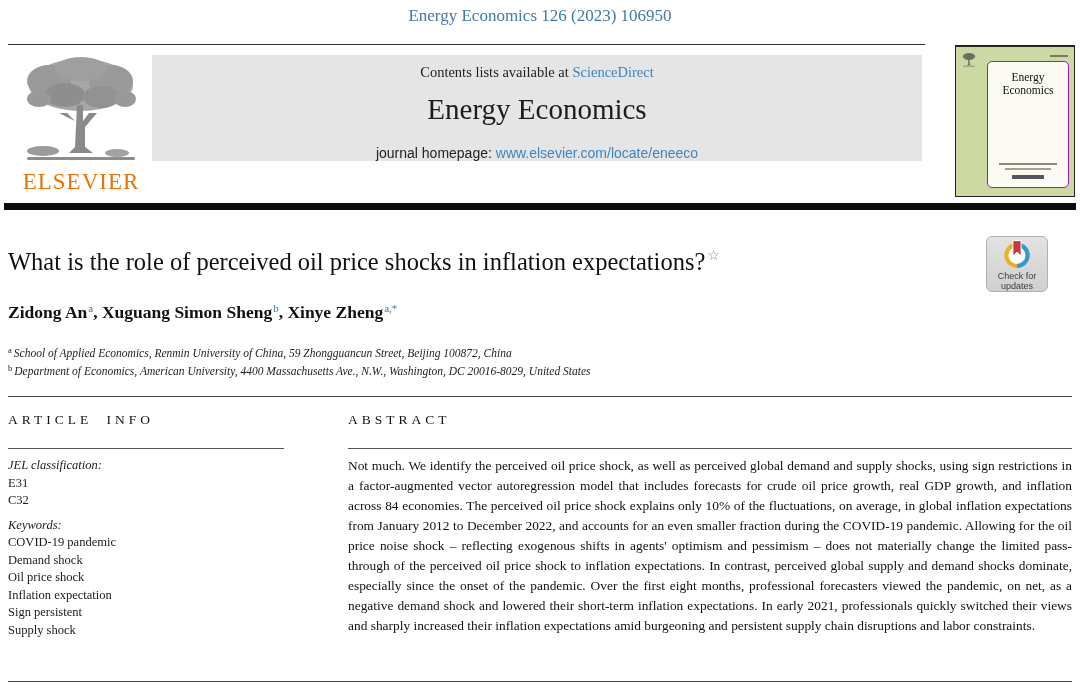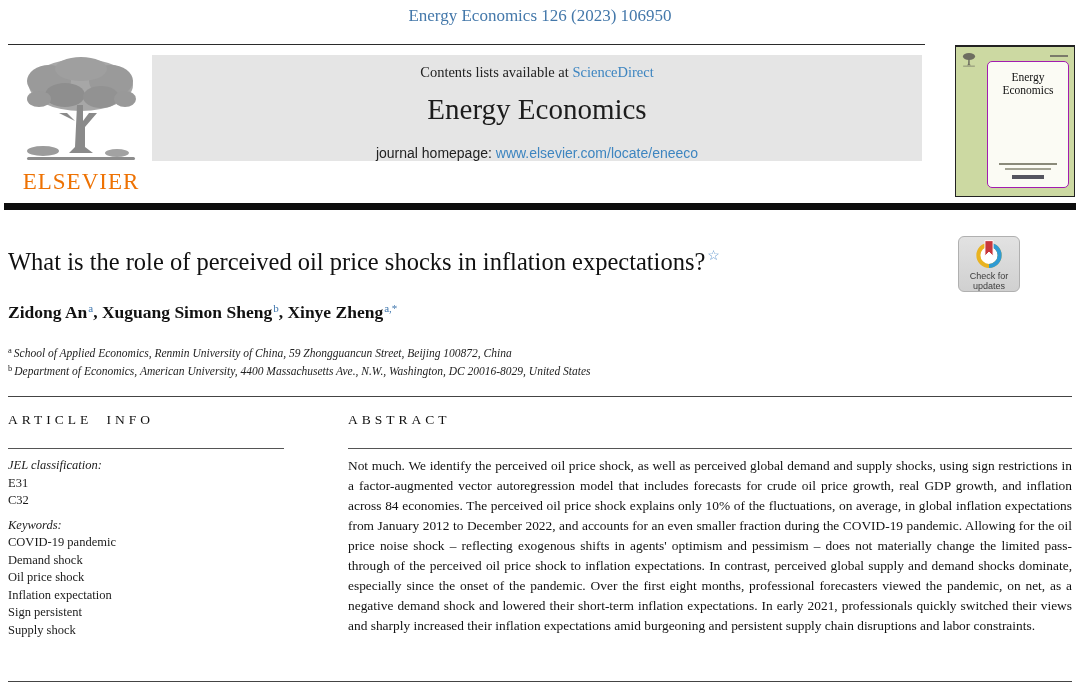--- a/index.html
+++ b/index.html
@@ -71,21 +71,21 @@
     font-size: 24.5px; font-weight: 500; color: #111; white-space: nowrap;
   }
   .title-star { font-size: 14px; color: #5b93cc; vertical-align: 10px; margin-left: 2px; cursor: pointer; }
   .authors { position: absolute; left: 8px; top: 302px; font-size: 17.5px; font-weight: 600; color: #111; }
   .authors .sup { font-size: 11px; color: #3f76ad; font-weight: 400; vertical-align: 6px; margin-left: 1px; }
   .affils { position: absolute; left: 8px; top: 343px; font-size: 11.5px; font-style: italic; color: #222; line-height: 15px; }
   .affils .sup { font-size: 8.5px; font-style: normal; vertical-align: 4px; margin-right: 2px; }
 
   
   .badge {
-    position: absolute; left: 958px; top: 236px; width: 62px; height: 56px;
+    position: absolute; left: 986px; top: 236px; width: 62px; height: 56px;
     background: linear-gradient(#e2e2e2, #d0d0d0);
     border: 1px solid #b0b0b0; border-radius: 6px;
     display: flex; flex-direction: column; align-items: center;
     cursor: pointer;
   }
   .badge-text {
     font-family: "Liberation Sans", sans-serif; font-size: 9px; line-height: 10px;
     color: #3c3c3c; text-align: center; margin-top: 1px;
   }
 

